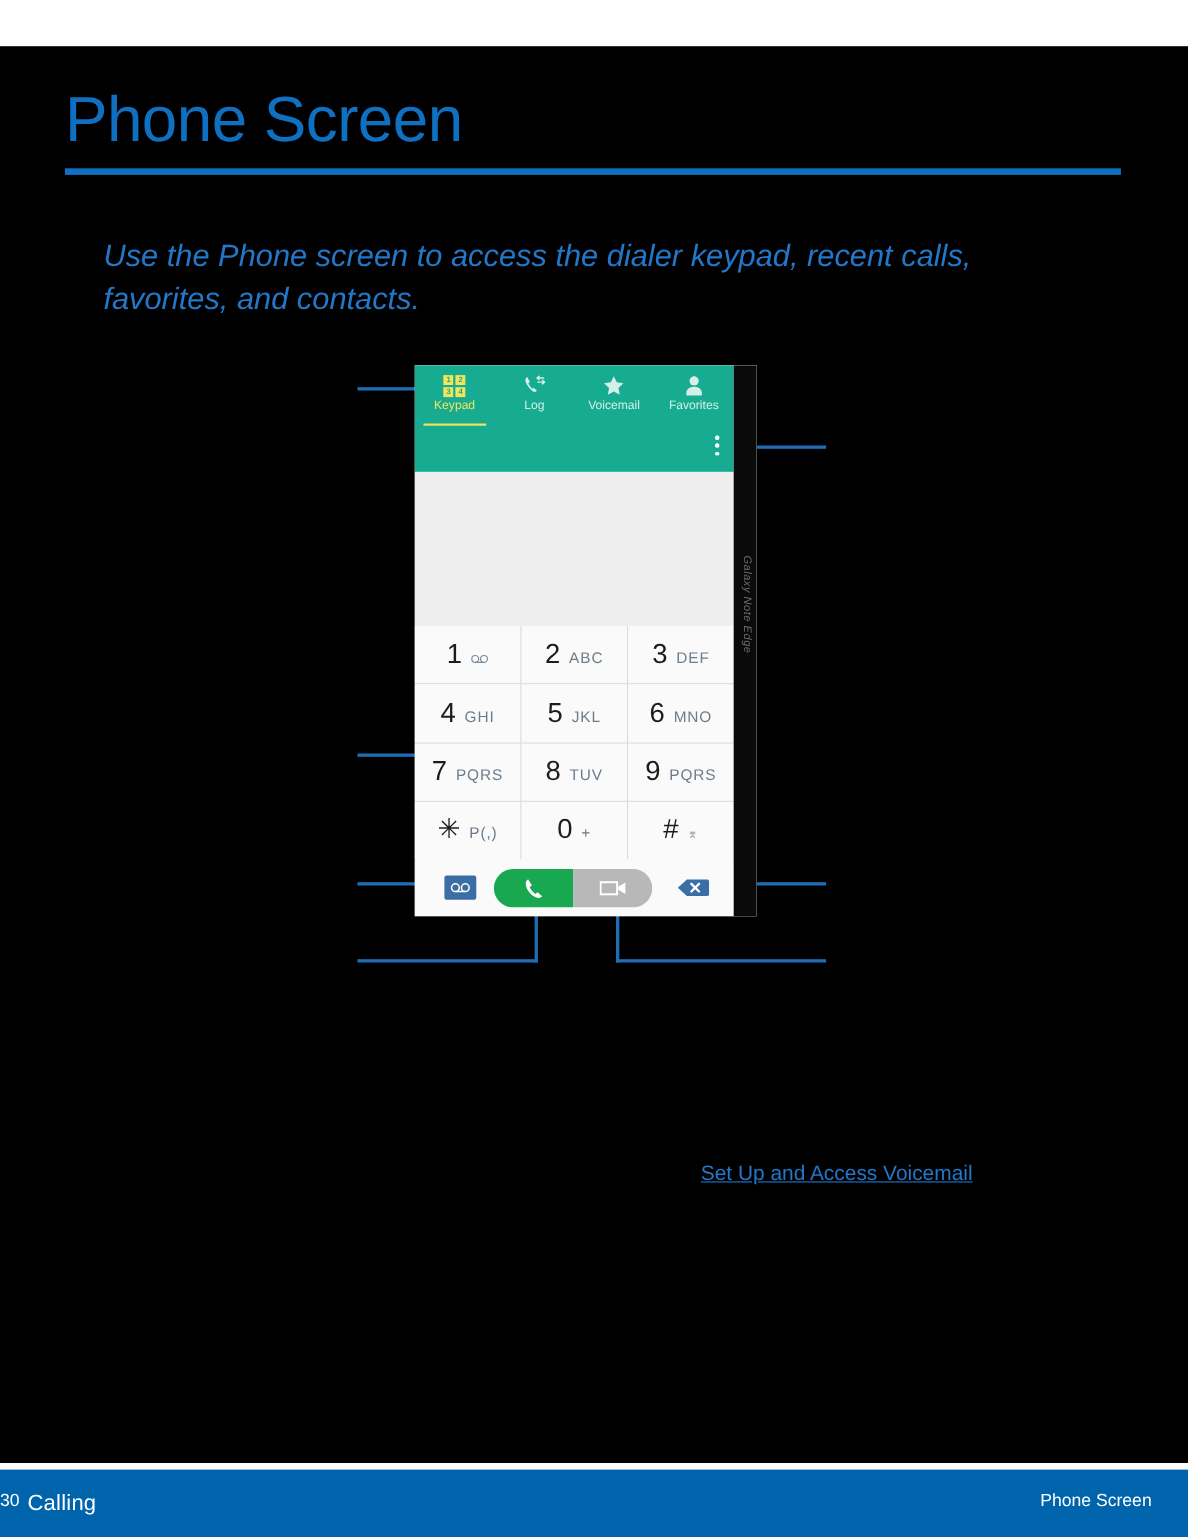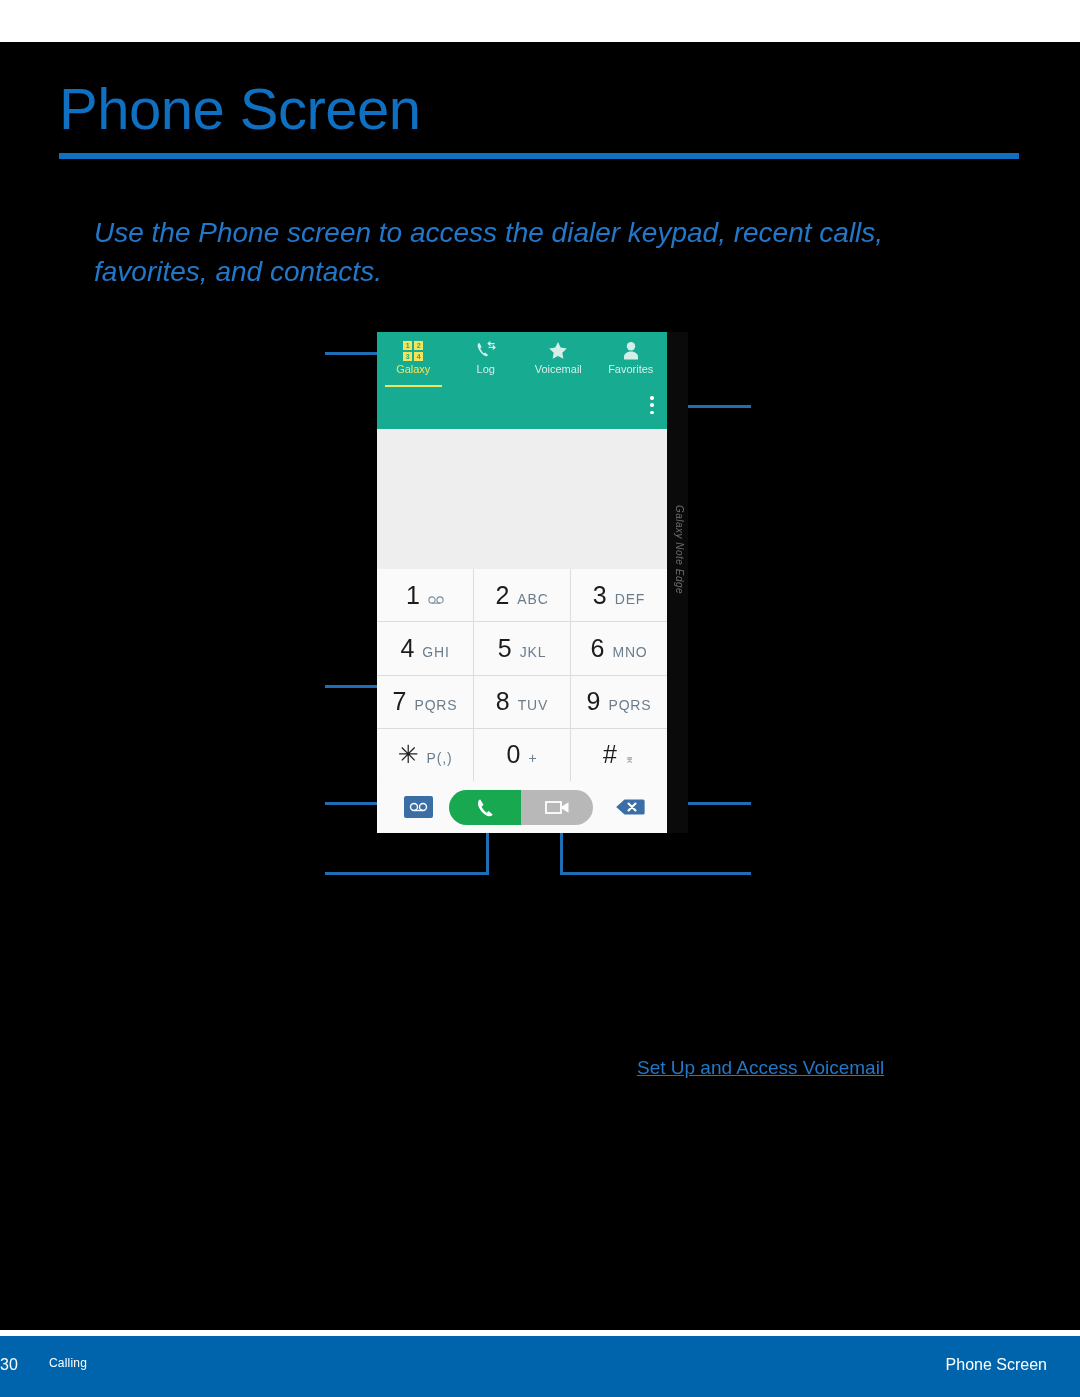--- a/index.html
+++ b/index.html
@@ -32,23 +32,23 @@
   .footer-bar {
     position: absolute;
     left: 0;
     top: 1336px;
     width: 1080px;
     height: 61px;
     background: #0064ac;
   }
   .footer-left {
     position: absolute;
-    left: 49px;
+    left: 25px;
     top: 1356px;
-    font-size: 12px;
+    font-size: 20px;
     color: #ffffff;
     letter-spacing: .2px;
   }
   .footer-center {
     position: absolute;
     left: 0;
     top: 1356px;
     width: 1080px;
     text-align: left;
     font-size: 16px;
@@ -375,21 +375,21 @@
 
           <div class="tab active">
             <span class="tab-icon">
               <span class="kp-grid">
                 <span class="kp-cell">1</span>
                 <span class="kp-cell">2</span>
                 <span class="kp-cell">3</span>
                 <span class="kp-cell">4</span>
               </span>
             </span>
-            <span class="tab-label">Galaxy</span>
+            <span class="tab-label">Keypad</span>
             <span class="tab-underline"></span>
           </div>
 
           <div class="tab">
             <span class="tab-icon">
               <svg width="20" height="19" viewBox="0 0 20 19">
                 <path d="M2.6 2.2c-1 .9-1.3 2.6-.6 4.4 1 2.8 3.6 6.3 6.2 8 1.1.7 2.3.9 3 .3l.9-.9-3-2.6-1.3 1C6.4 11 4.9 9 4.3 7.2l1.4-.9L3.5 2z" fill="#d4efe8"></path>
                 <path d="M12.2 2.6h6M12.2 2.6l1.8-1.6M12.2 2.6l1.8 1.6" stroke="#d4efe8" stroke-width="1.3" fill="none" stroke-linecap="round"></path>
                 <path d="M19 6.4h-6M19 6.4l-1.8-1.6M19 6.4l-1.8 1.6" stroke="#d4efe8" stroke-width="1.3" fill="none" stroke-linecap="round"></path>
               </svg>

